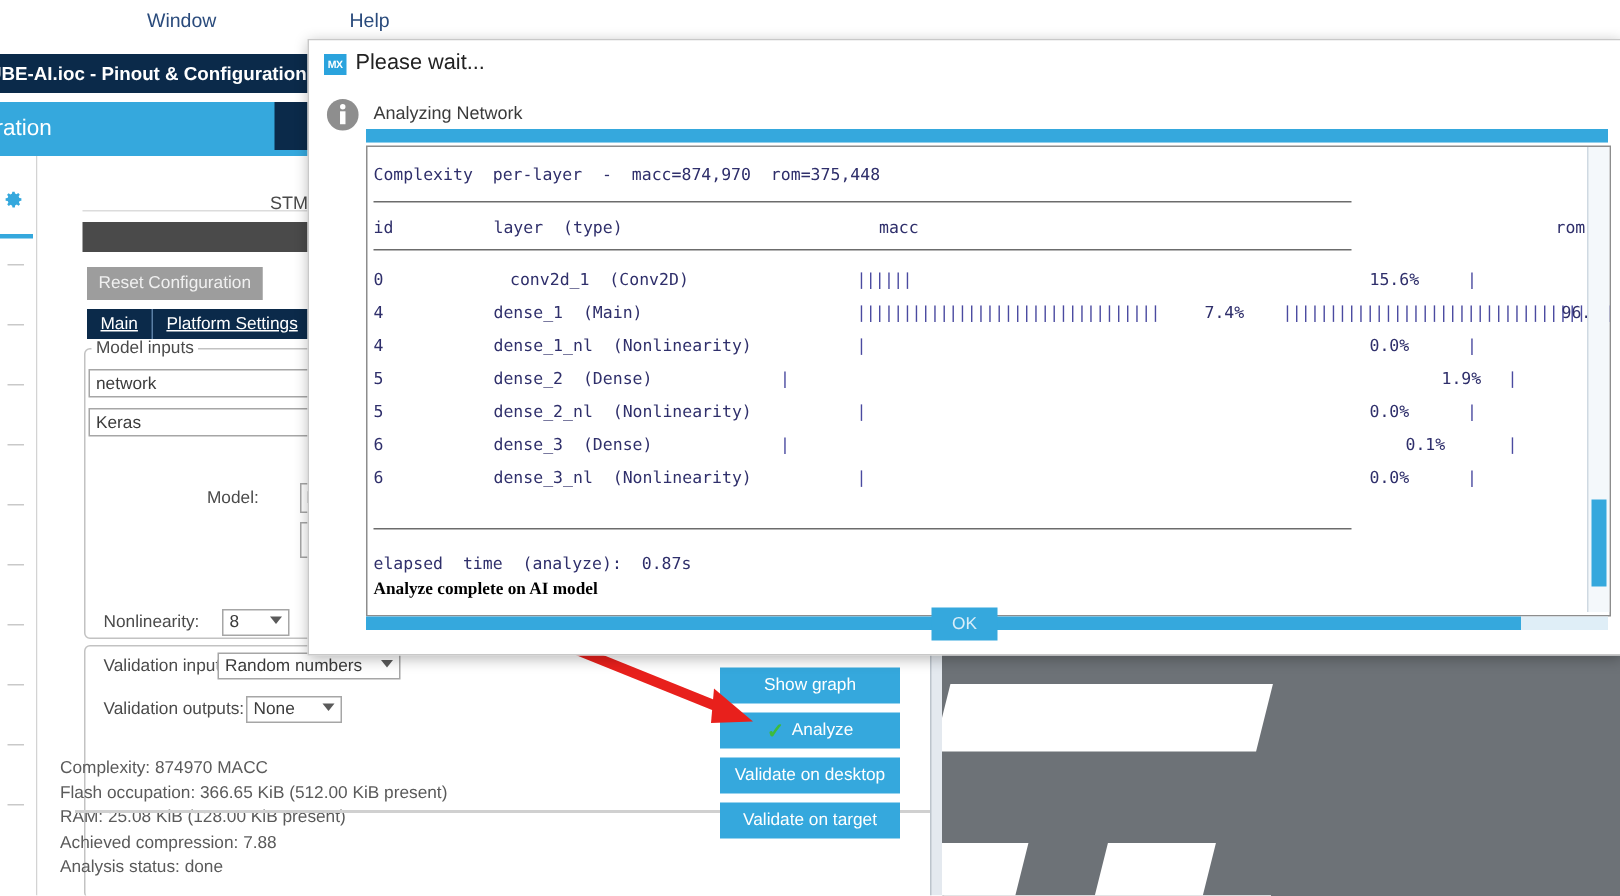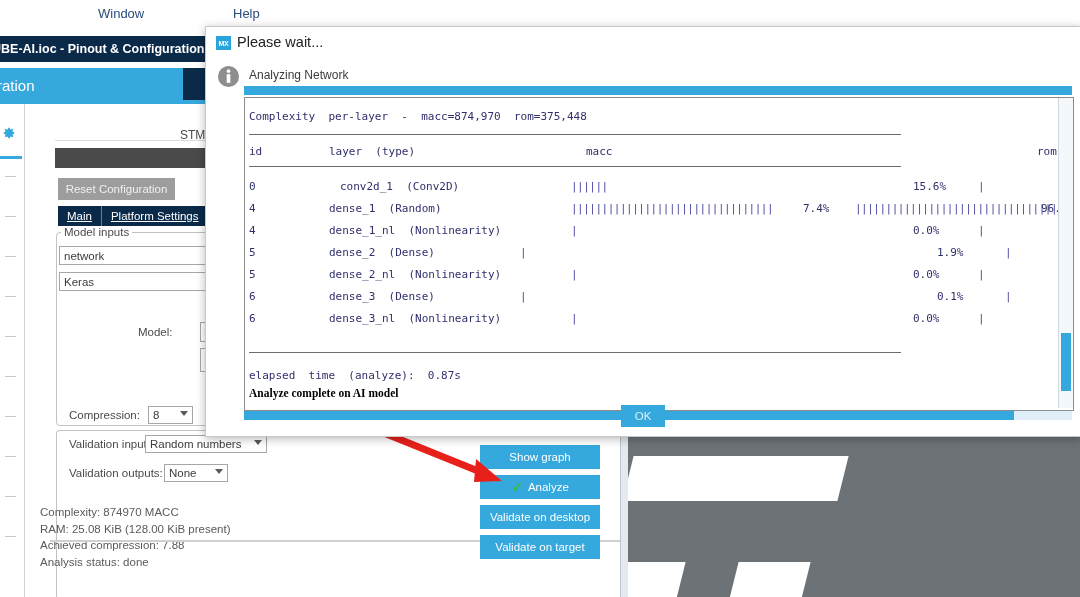--- a/index.html
+++ b/index.html
@@ -261,40 +261,41 @@
     <div id="group-legend">Model inputs</div>
     <div id="in-network">network</div>
     <div id="in-keras">Keras</div>
 
     <div id="model-label">Model:</div>
     <div id="model-box">NN-K</div>
     <div id="model-box2"></div>
 
     <div id="group-settings"></div>
 
-    <div class="field-label" id="lbl-compression">Compression:</div>
+    <div class="field-label" id="lbl-compression">Nonlinearity:</div>
     <div class="combo" id="cmb-compression">
       <span>8</span>
       <i class="caret"></i>
     </div>
 
     <div class="field-label" id="lbl-valin">Validation inputs:</div>
     <div class="combo" id="cmb-valin">
       <span>Random numbers</span>
       <i class="caret"></i>
     </div>
 
     <div class="field-label" id="lbl-valout">Validation outputs:</div>
     <div class="combo" id="cmb-valout">
       <span>None</span>
       <i class="caret"></i>
     </div>
 
     <div id="status-block">
       <div>Complexity:  874970 MACC</div>
+      <div>Flash occupation: 366.65 KiB (512.00 KiB present)</div>
       <div>RAM: 25.08 KiB (128.00 KiB present)</div>
       <div>Achieved compression: 7.88</div>
       <div>Analysis status: done</div>
     </div>
 
     <div id="panel-hr"></div>
   </div>
 
   <div class="act-btn" id="btn-showgraph">
     <span>Show graph</span>
@@ -352,34 +353,34 @@
       <div class="cline" style="left:341px;top:47px">macc</div>
       <div class="cline" style="left:792px;top:47px">rom</div>
       <div class="hr-line" style="left:4px;top:68px;width:652px"></div>
       <div id="console-rows">
           <div class="cline" style="left: 4px; top: 82px;">0</div>
           <div class="cline" style="left: 84px; top: 82px; margin-left: 11px;">conv2d_1  (Conv2D)</div>
           <div class="bars" style="left: 326px; top: 82px;">||||||</div>
           <div class="pct" style="left: 668px; top: 82px;">15.6%</div>
           <div class="bars" style="left: 733px; top: 82px;">|</div>
           <div class="cline" style="left: 4px; top: 104px;">4</div>
-          <div class="cline" style="left: 84px; top: 104px;">dense_1  (Random)</div>
+          <div class="cline" style="left: 84px; top: 104px;">dense_1  (Main)</div>
           <div class="bars" style="left: 326px; top: 104px;">|||||||||||||||||||||||||||||||||</div>
           <div class="pct" style="left: 558px; top: 104px;">7.4%</div>
           <div class="bars" style="left: 610px; top: 104px;">|||||||||||||||||||||||||||||||||||||</div>
           <div class="pct" style="left: 796px; top: 104px;">96.2</div>
           <div class="cline" style="left: 4px; top: 126px;">4</div>
           <div class="cline" style="left: 84px; top: 126px;">dense_1_nl  (Nonlinearity)</div>
           <div class="bars" style="left: 326px; top: 126px;">|</div>
           <div class="pct" style="left: 668px; top: 126px;">0.0%</div>
           <div class="bars" style="left: 733px; top: 126px;">|</div>
           <div class="cline" style="left: 4px; top: 148px;">5</div>
           <div class="cline" style="left: 84px; top: 148px;">dense_2  (Dense)</div>
           <div class="bars" style="left: 275px; top: 148px;">|</div>
-          <div class="pct" style="left: 692px; top: 148px;">1.9%</div>
+          <div class="pct" style="left: 716px; top: 148px;">1.9%</div>
           <div class="bars" style="left: 760px; top: 148px;">|</div>
           <div class="cline" style="left: 4px; top: 170px;">5</div>
           <div class="cline" style="left: 84px; top: 170px;">dense_2_nl  (Nonlinearity)</div>
           <div class="bars" style="left: 326px; top: 170px;">|</div>
           <div class="pct" style="left: 668px; top: 170px;">0.0%</div>
           <div class="bars" style="left: 733px; top: 170px;">|</div>
           <div class="cline" style="left: 4px; top: 192px;">6</div>
           <div class="cline" style="left: 84px; top: 192px;">dense_3  (Dense)</div>
           <div class="bars" style="left: 275px; top: 192px;">|</div>
           <div class="pct" style="left: 692px; top: 192px;">0.1%</div>

